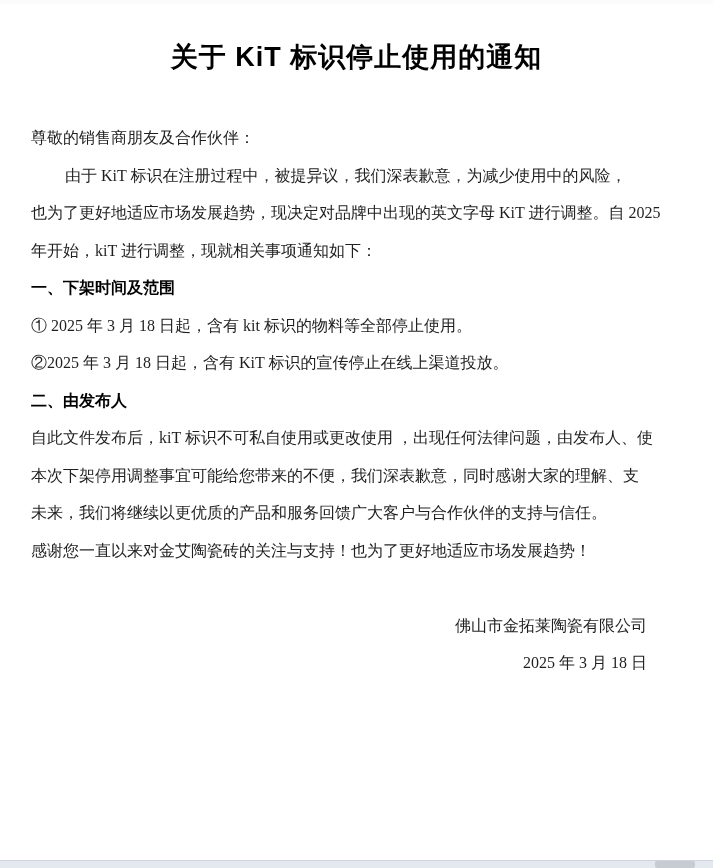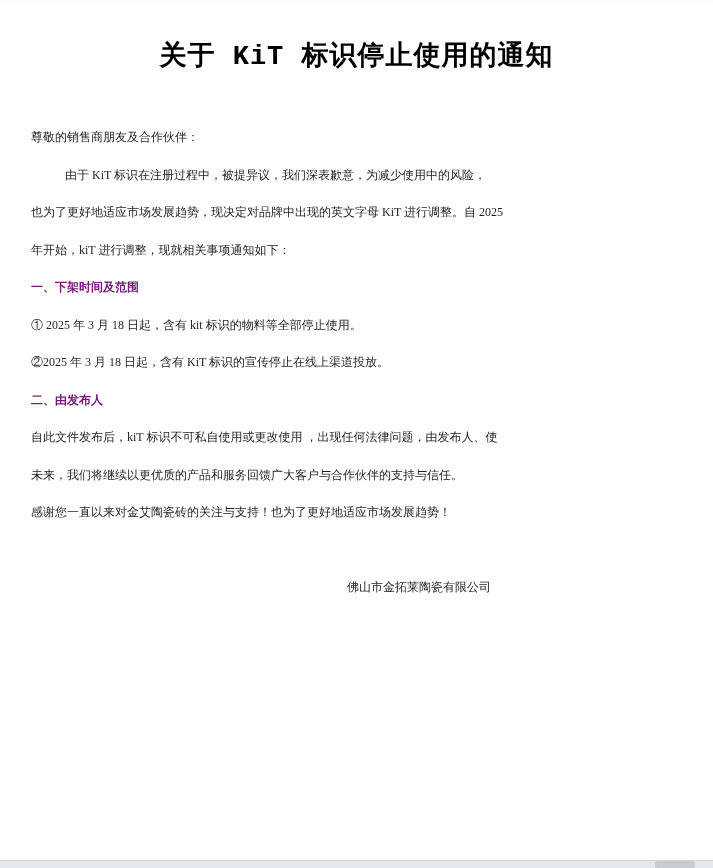--- a/index.html
+++ b/index.html
@@ -18,53 +18,53 @@
   }
   .top-fade {
     position: absolute;
     top: 0; left: 0; right: 0;
     height: 4px;
     background: #fafbfc;
   }
   .doc-title {
     padding-top: 41px;
     text-align: center;
-    font-family: Liberation Mono, monospace;
+    font-family: Liberation Sans, sans-serif;
     font-weight: 700;
     font-size: 27px;
     letter-spacing: 1px;
     color: #000000;
     line-height: 32px;
   }
   .content {
     margin: 46px 30px 0 31px;
-    font-size: 12px;
+    font-size: 16px;
     line-height: 37.5px;
   }
   .line {
     white-space: nowrap;
     overflow: hidden;
     height: 37.5px;
   }
   .line.indent {
     padding-left: 34px;
   }
   .line.heading {
     font-family: "Liberation Sans", "DejaVu Sans", sans-serif;
     font-weight: 700;
-    color: #701a75;
+    color: #000000;
   }
   .blank-line {
     height: 37.5px;
   }
   .signature-block {
     width: 300px;
     margin-left: auto;
     margin-right: 36px;
-    text-align: left;
+    text-align: right;
   }
   .scrollbar-track {
     position: absolute;
     left: 0; right: 0; bottom: 0;
     height: 7px;
     background: #e4e9ef;
     border-top: 1px solid #ced5dd;
   }
   .scrollbar-thumb {
     position: absolute;
@@ -87,26 +87,28 @@
   <div class="content">
     <div class="line">尊敬的销售商朋友及合作伙伴：</div>
     <div class="line indent">由于 KiT 标识在注册过程中，被提异议，我们深表歉意，为减少使用中的风险，</div>
     <div class="line">也为了更好地适应市场发展趋势，现决定对品牌中出现的英文字母 KiT 进行调整。自 2025</div>
     <div class="line">年开始，kiT 进行调整，现就相关事项通知如下：</div>
     <div class="line heading">一、下架时间及范围</div>
     <div class="line">① 2025 年 3 月 18 日起，含有 kit 标识的物料等全部停止使用。</div>
     <div class="line">②2025 年 3 月 18 日起，含有 KiT 标识的宣传停止在线上渠道投放。</div>
     <div class="line heading">二、由发布人</div>
     <div class="line">自此文件发布后，kiT 标识不可私自使用或更改使用 ，出现任何法律问题，由发布人、使</div>
+    <div class="line">本次下架停用调整事宜可能给您带来的不便，我们深表歉意，同时感谢大家的理解、支</div>
     <div class="line">未来，我们将继续以更优质的产品和服务回馈广大客户与合作伙伴的支持与信任。</div>
     <div class="line">感谢您一直以来对金艾陶瓷砖的关注与支持！也为了更好地适应市场发展趋势！</div>
 
     <div class="blank-line"></div>
 
     <div class="signature-block">
       <div class="line" style="white-space:normal">佛山市金拓莱陶瓷有限公司</div>
+      <div class="line" style="white-space:normal">2025 年 3 月 18 日</div>
     </div>
   </div>
 
   <div class="scrollbar-track">
     <div class="scrollbar-thumb"></div>
   </div>
 </div>
 
 </body></html>

